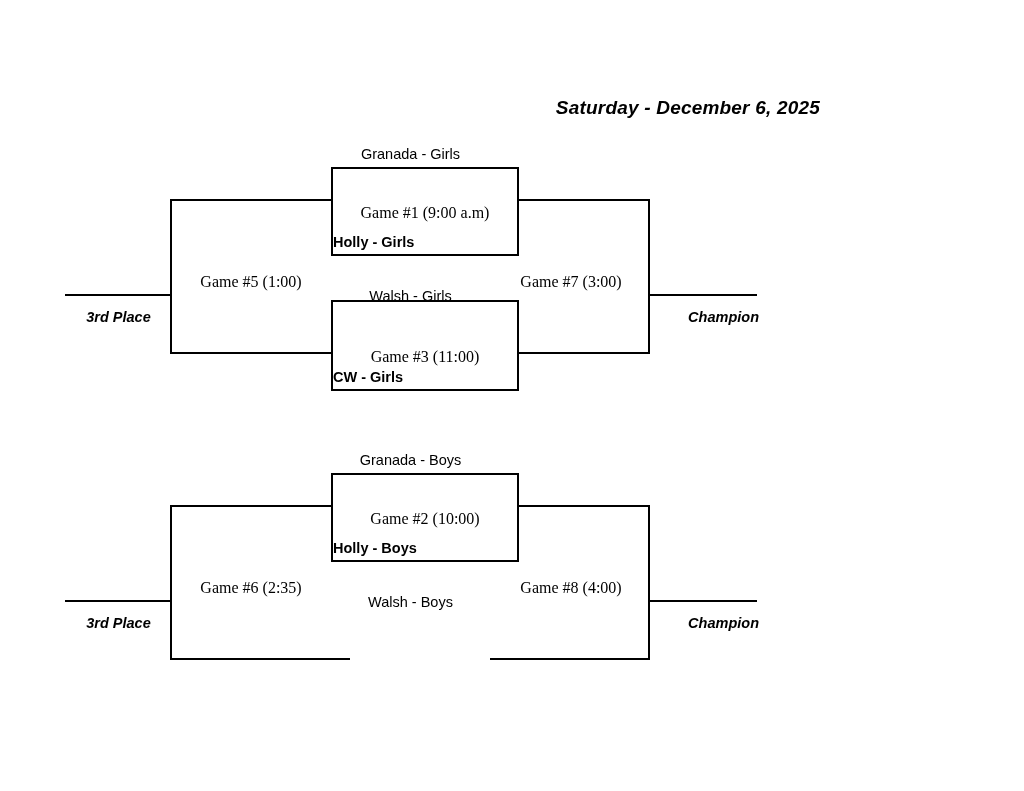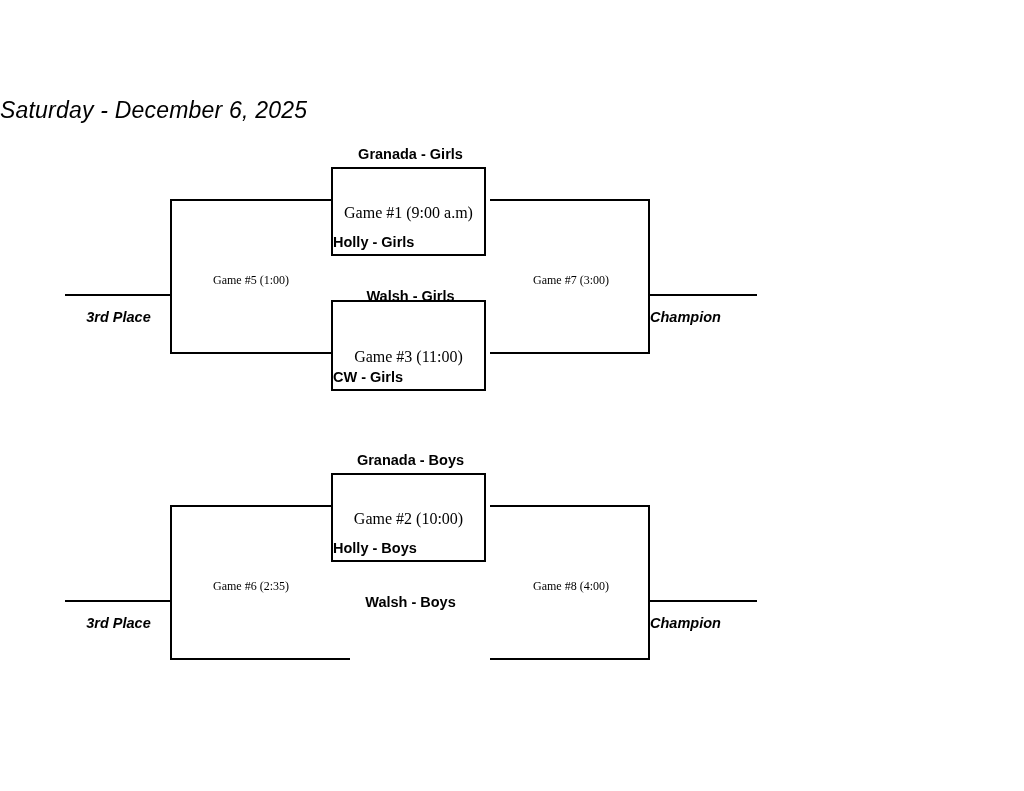--- a/index.html
+++ b/index.html
@@ -19,58 +19,58 @@
     background: #ffffff;
     overflow: hidden;
   }
 
   
   .title {
     position: absolute;
     left: 0;
     top: 97px;
     width: 820px;
-    text-align: left;
-    font-family: "Liberation Sans", sans-serif;
-    font-weight: normal;
+    text-align: right;
+    font-family: "Liberation Sans", sans-serif;
+    font-weight: bold;
     font-style: italic;
-    font-size: 23px;
+    font-size: 19px;
     letter-spacing: 0.2px;
     white-space: nowrap;
   }
 
   
   .bracket {
     position: absolute;
     left: 0;
     top: 0;
     width: 1024px;
     height: 260px;
   }
 
   
   .center-box {
     position: absolute;
     left: 331px;
-    width: 155px;
+    width: 188px;
     border: 2px solid #000000;
     box-sizing: border-box;
     background: #ffffff;
   }
   .center-box.upper { top: 167px; height: 89px; }
   .center-box.lower { top: 300px; height: 91px; }
 
   
   .team-above {
     position: absolute;
     left: 331px;
     width: 159px;
     text-align: center;
     font-family: "Liberation Sans", sans-serif;
-    font-weight: bold;
+    font-weight: normal;
     font-size: 14.5px;
     white-space: nowrap;
   }
   .team-above.a1 { top: 146px; }
   .team-above.a2 { top: 279px; margin-top: 9px; }
 
   
   .team-inside {
     position: absolute;
     left: 0;
@@ -118,21 +118,21 @@
     border-bottom: 2px solid #000000;
     border-right: 2px solid #000000;
   }
 
   
   .round-caption {
     position: absolute;
     top: 273px;
     text-align: center;
     font-family: "Liberation Serif", serif;
-    font-size: 12px;
+    font-size: 16px;
     font-variant-numeric: oldstyle-nums;
     white-space: nowrap;
   }
   .round-caption.semi  { left: 172px; width: 158px; }
   .round-caption.final { left: 492px; width: 158px; }
 
   
   .outcome-line {
     position: absolute;
     top: 294px;
@@ -145,21 +145,21 @@
   .outcome-label {
     position: absolute;
     top: 309px;
     font-family: "Liberation Sans", sans-serif;
     font-weight: bold;
     font-style: italic;
     font-size: 14.5px;
     white-space: nowrap;
   }
   .outcome-label.third { left: 65px;  width: 107px; text-align: center; }
-  .outcome-label.champ { left: 650px; width: 109px; text-align: left; }
+  .outcome-label.champ { left: 650px; width: 109px; text-align: right; }
 </style>
 </head>
 <body>
 
 <div id="page">
 
   <div class="title">Saturday - December 6, 2025</div>
 
   <div class="bracket" style="top:0px;">
 

